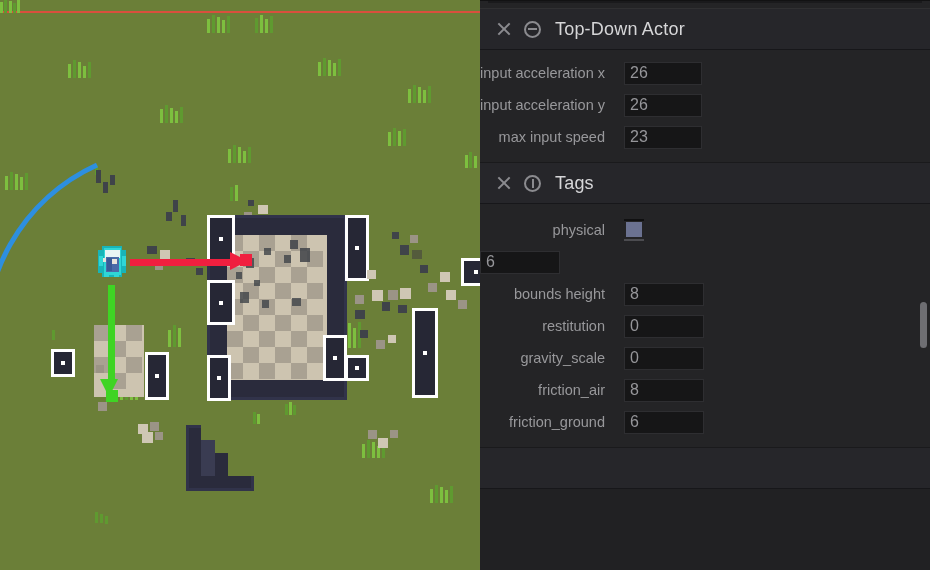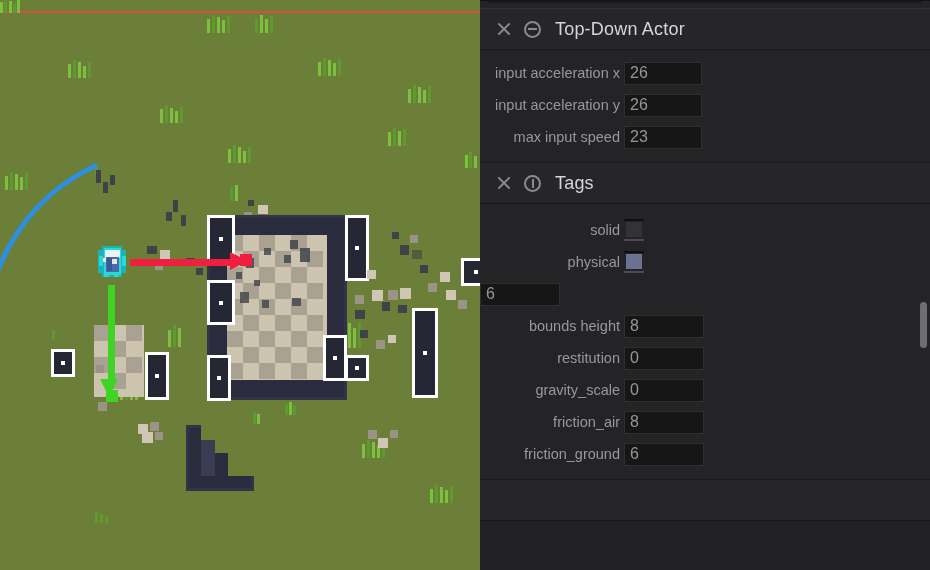--- a/index.html
+++ b/index.html
@@ -111,21 +111,21 @@
   }
   .secHeader .tIcon::after { content: ""; position: absolute; background: #8b8b8f; }
   .secHeader .tIcon.minus::after { left: 2px; top: 5.5px; width: 9px; height: 2px; }
   .secHeader .tIcon.bar::after  { left: 5.5px; top: 2px; width: 2px; height: 9px; }
   .secHeader .secTitle { margin-left: 14px; font-size: 18px; color: #d6d6d8; letter-spacing: .2px; }
 
   .secBody { background: #242426; border-bottom: 1px solid #1a1a1c; padding: 7px 0 9px 0; }
 
   .row { display: flex; align-items: center; height: 32px; }
   .row .lbl {
-    width: 144px; text-align: right; padding-right: 4px;
+    width: 144px; text-align: right; padding-right: 19px;
     font-size: 14.5px; color: #98989b; white-space: nowrap;
   }
   .row .fld {
     width: 78px; height: 23px;
     background: #161617;
     border: 1px solid #2e2e31;
     display: flex; align-items: center;
     padding-left: 5px;
     font-size: 16px; color: #96969a;
     cursor: text;
@@ -456,28 +456,20 @@
 
 
       <div class="secHeader">
         <span class="xIcon"></span>
         <span class="tIcon bar"></span>
         <span class="secTitle">Tags</span>
       </div>
 
       <div class="secBody" style="padding-top:10px;">
         <div class="row">
-          <span class="lbl">solid</span>
-          <span class="cbWrap">
-            <span class="top"></span>
-              <span class="box"></span>
-              <span class="bot"></span>
-          </span>
-        </div>
-        <div class="row">
           <span class="lbl">physical</span>
           <span class="cbWrap">
             <span class="top"></span>
               <span class="box on"></span>
               <span class="bot"></span>
           </span>
         </div>
         <div class="row">
           <span class="fld wide">6</span>
         </div>

